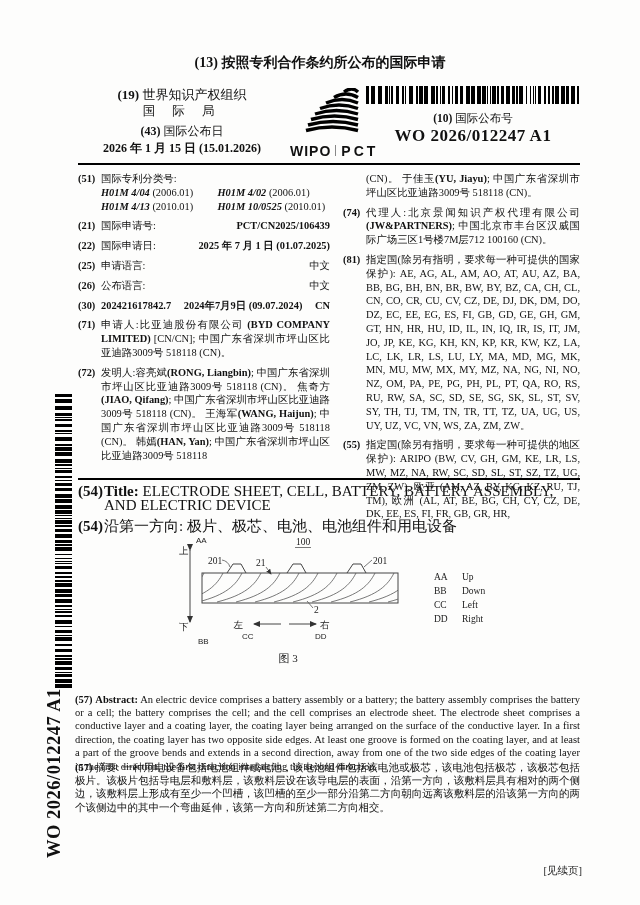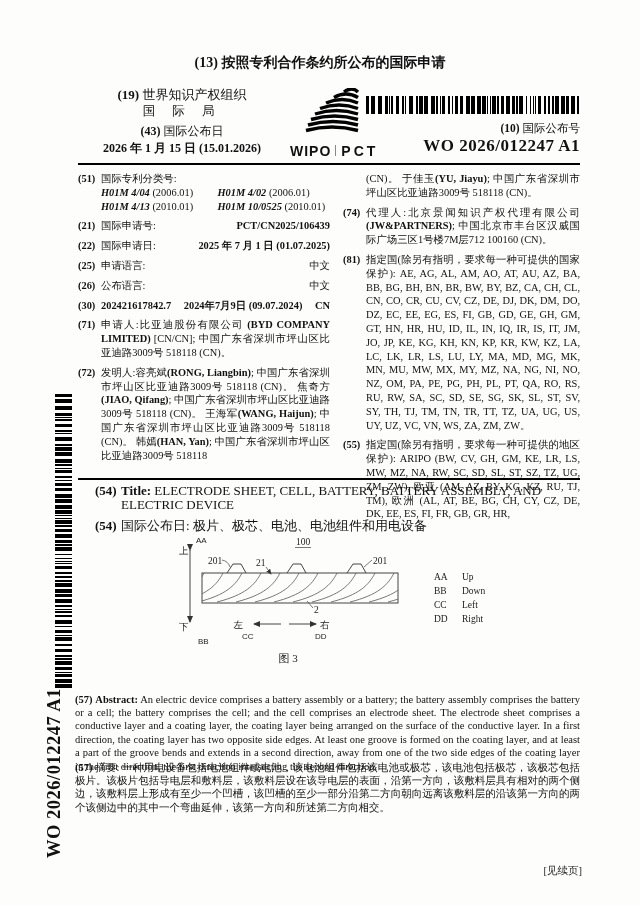--- a/index.html
+++ b/index.html
@@ -12,38 +12,38 @@
   .org-block{top:86px;left:72px;width:220px;text-align:center;font-size:13px;line-height:17px;}
   .org-bureau{letter-spacing:7px;font-size:12.5px;}
   .pubdate-label{font-size:12px;margin-top:3px;}
   .pubdate-value{font-size:12px;font-weight:bold;}
   .logo-block{top:88px;left:290px;width:78px;text-align:center;}
   .logo-bands path{stroke:#000;fill:none;stroke-width:3.4px;}
   .logo-text{font-family:"Liberation Sans","DejaVu Sans",sans-serif;font-size:14px;font-weight:bold;
              letter-spacing:1px;margin-top:4px;white-space:nowrap;}
   .logo-sep{display:inline-block;width:1px;height:11px;background:#888;margin:0 5px 0 4px;}
   .logo-pct{font-weight:bold;letter-spacing:3px;}
-  .pubnum-block{top:96px;left:366px;width:214px;text-align:right;}
+  .pubnum-block{top:86px;left:366px;width:214px;text-align:center;}
   .barcode-h{position:relative;width:214px;height:18px;overflow:hidden;}
   .pubnum-label{font-size:11.5px;margin-top:7px;}
   .pubnum-value{font-size:17px;font-weight:bold;letter-spacing:.5px;}
   .rule{left:78px;width:502px;height:2px;background:#000;}
   
   .col{font-size:10.4px;line-height:13.8px;text-align:justify;}
   .col-left{top:172px;left:78px;width:252px;}
   .col-right{top:172px;left:343px;width:237px;}
   .entry{position:relative;padding-left:23px;margin-bottom:6px;}
   .entry .num{position:absolute;left:0;top:0;font-weight:bold;}
   .kv{display:flex;justify-content:space-between;}
   .ipc-grid{display:grid;grid-template-columns:1fr 1fr;column-gap:4px;}
   .ipc-code{font-weight:bold;font-style:italic;}
   .prio-row{display:flex;justify-content:space-between;font-weight:bold;}
   .seg b{font-weight:bold;}
   
-  .title-block{top:484px;left:78px;width:502px;font-size:13px;line-height:14px;margin-left:17px;}
+  .title-block{top:484px;left:78px;width:502px;font-size:15px;line-height:14px;}
   .title-line{position:relative;padding-left:26px;margin-bottom:7px;}
   .title-line .num{position:absolute;left:0;font-weight:bold;}
   
   .fig-svg{top:534px;left:170px;}
   .fig-svg .ln{stroke:#444;stroke-width:1;fill:none;}
   .fig-svg .thin{stroke:#555;stroke-width:.8;fill:none;}
   .fig-svg text{fill:#222;font-family:"Liberation Serif","DejaVu Serif",serif;}
   .fig-ref{font-size:9.5px;}
   .fig-cjk{font-size:9.5px;}
   .fig-axis{font-size:8px;font-family:"Liberation Sans","DejaVu Sans",sans-serif !important;}
@@ -233,21 +233,21 @@
 
 <div class="abs rule" style="top:478px"></div>
 
 <div class="abs title-block">
   <div class="title-line">
     <span class="num">(54)</span>
     <b>Title:</b> <span>ELECTRODE SHEET, CELL, BATTERY, BATTERY ASSEMBLY, AND ELECTRIC DEVICE</span>
   </div>
   <div class="title-line">
     <span class="num">(54)</span>
-    <span>国际公布日:</span> <span>极片、极芯、电池、电池组件和用电设备</span>
+    <span>沿第一方向:</span> <span>极片、极芯、电池、电池组件和用电设备</span>
   </div>
 </div>
 
 <svg class="abs fig-svg" width="340" height="140" viewBox="0 0 340 140">
   <defs>
     <marker id="arr" markerWidth="8" markerHeight="8" refX="6" refY="3" orient="auto">
       <path d="M0,0 L7,3 L0,6 z" fill="#333"></path>
     </marker>
     <clipPath id="stripclip">
         <rect x="32" y="39" width="196" height="30"></rect>

